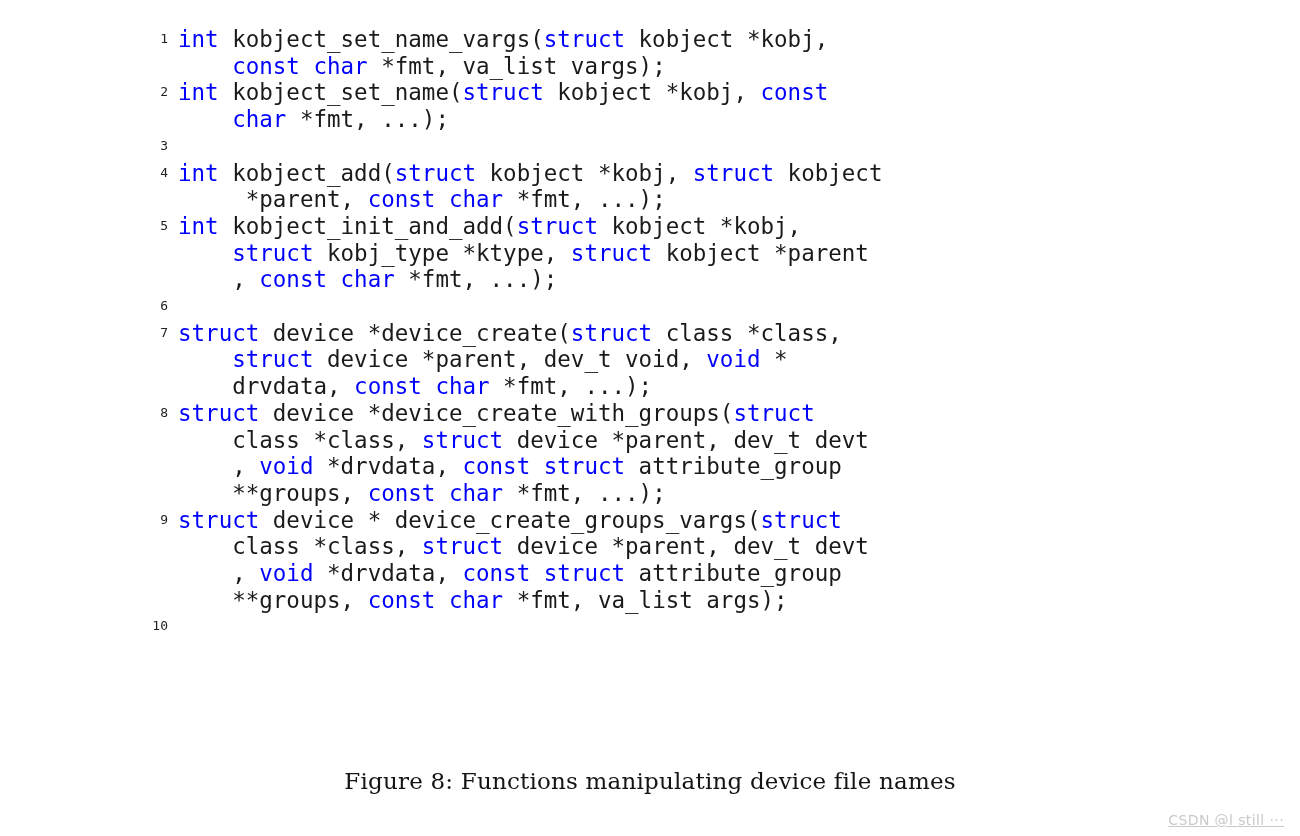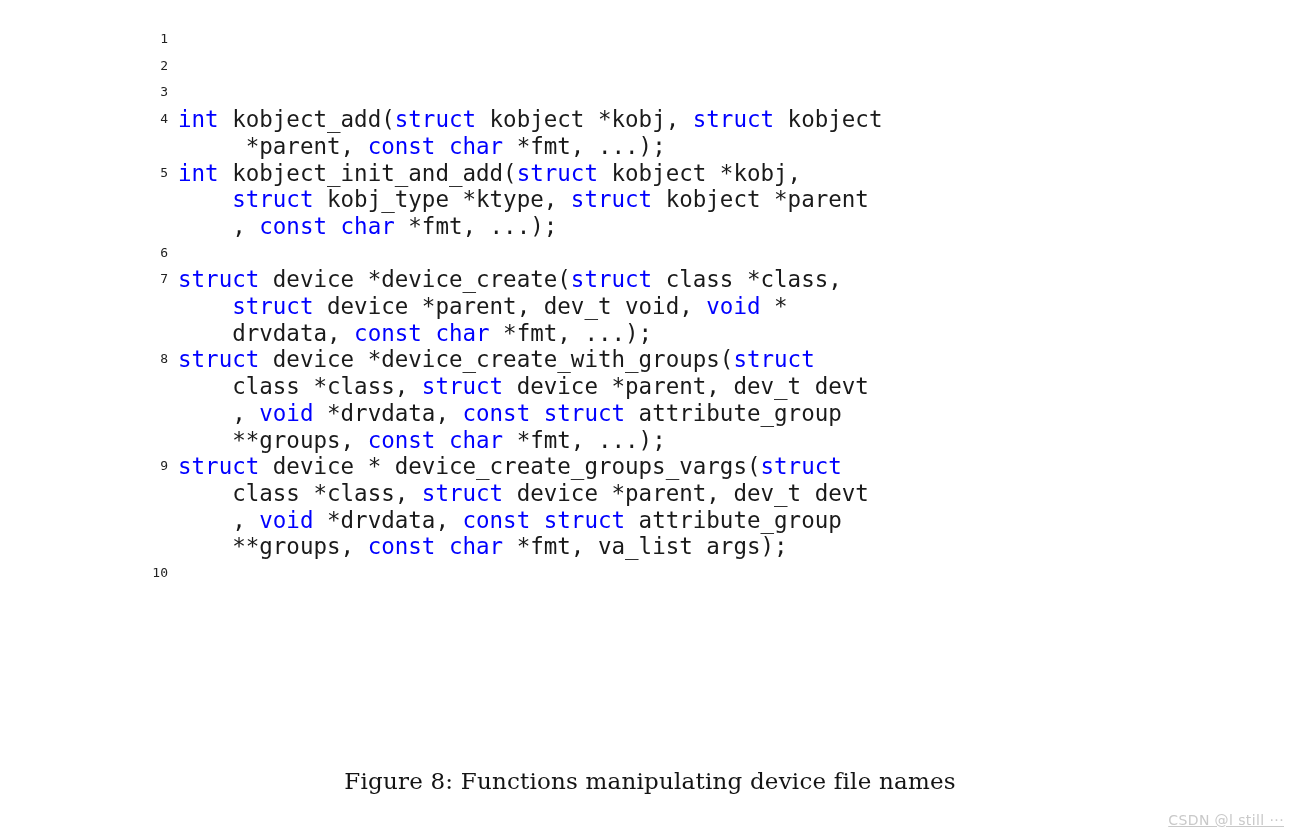--- a/index.html
+++ b/index.html
@@ -80,23 +80,27 @@
     white-space: pre;
     text-decoration: underline;
   }
 </style>
 </head>
 <body>
 
 <div id="listing">
     <div class="code-line">
       <div class="lineno">1</div>
+      <div class="code-text"><span class="kw">int</span><span> kobject_set_name_vargs(</span><span class="kw">struct</span><span> kobject *kobj,
+    </span><span class="kw">const</span><span> </span><span class="kw">char</span><span> *fmt, va_list vargs);</span></div>
     </div>
     <div class="code-line">
       <div class="lineno">2</div>
+      <div class="code-text"><span class="kw">int</span><span> kobject_set_name(</span><span class="kw">struct</span><span> kobject *kobj, </span><span class="kw">const</span><span>
+    </span><span class="kw">char</span><span> *fmt, ...);</span></div>
     </div>
     <div class="code-line">
       <div class="lineno">3</div>
     </div>
     <div class="code-line">
       <div class="lineno">4</div>
       <div class="code-text"><span class="kw">int</span><span> kobject_add(</span><span class="kw">struct</span><span> kobject *kobj, </span><span class="kw">struct</span><span> kobject
      *parent, </span><span class="kw">const</span><span> </span><span class="kw">char</span><span> *fmt, ...);</span></div>
     </div>
     <div class="code-line">

